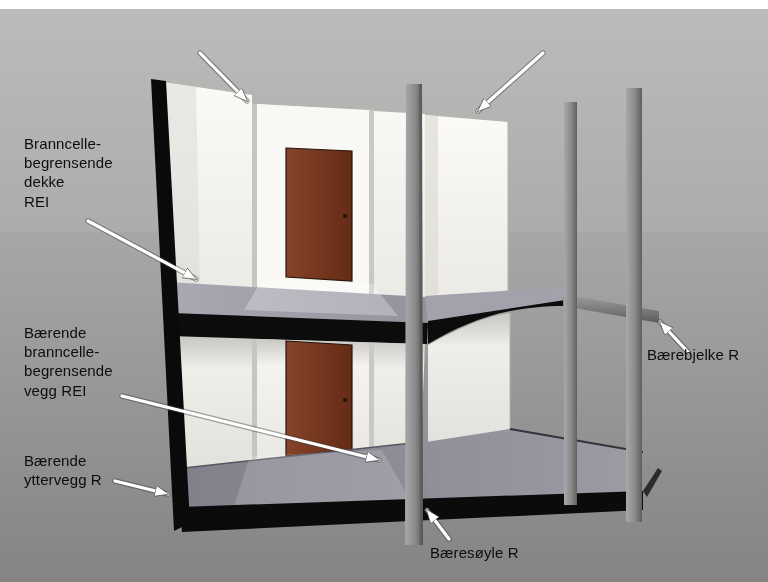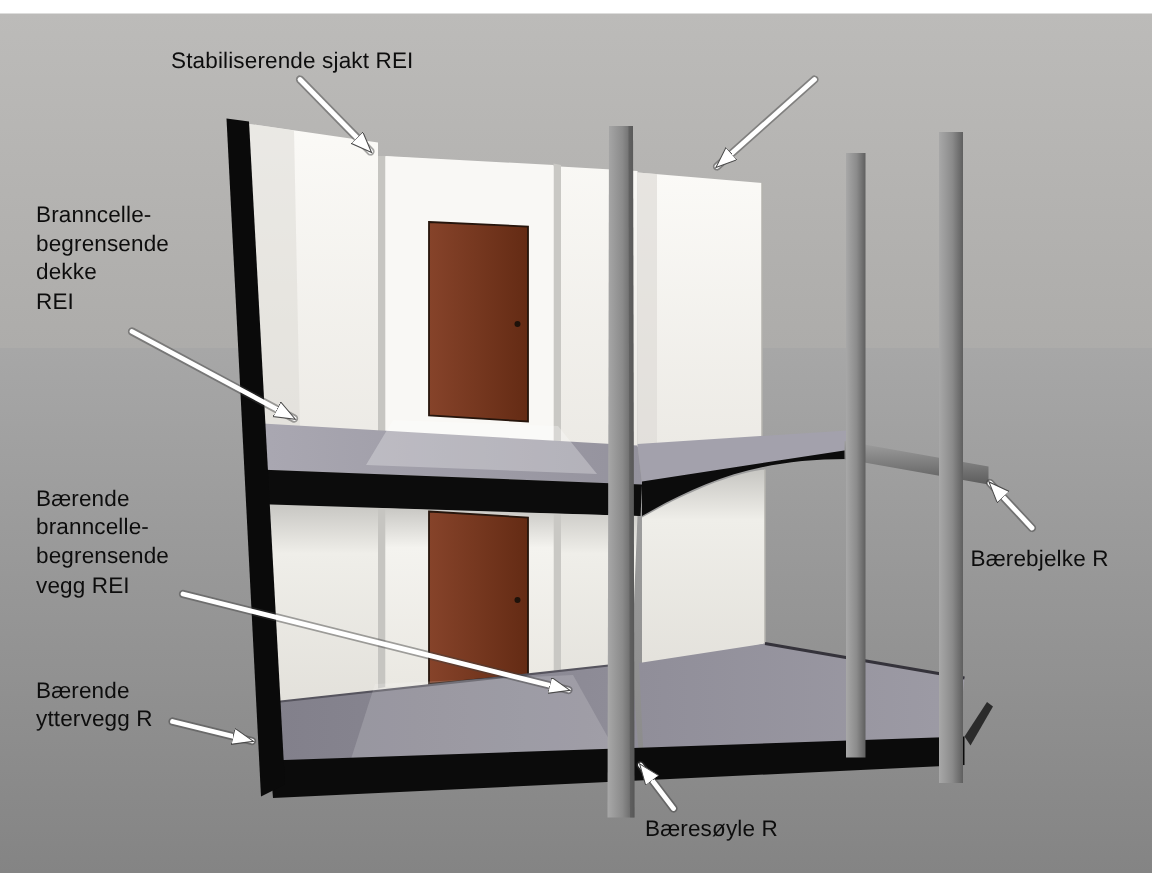--- a/index.html
+++ b/index.html
@@ -17,21 +17,21 @@
     line-height:1.28;
     color:#0d0d0d;
     white-space:pre-line;
     letter-spacing:.1px;
   }
   .lbl-stab{left:114px;top:31px;}
   .lbl-seks{left:483px;top:31px;}
   .lbl-dekke{left:24px;top:134px;}
   .lbl-vegg{left:24px;top:323px;}
   .lbl-ytter{left:24px;top:451px;}
-  .lbl-bjelke{left:647px;top:363px;}
+  .lbl-bjelke{left:647px;top:345px;}
   .lbl-soyle{left:430px;top:543px;text-align:center;}
 </style>
 </head>
 <body>
 
 <div class="figure">
 
   <svg width="768" height="582" viewBox="0 0 768 582">
     <defs>
       <linearGradient id="bgTop" x1="0" y1="0" x2="0" y2="1">
@@ -189,21 +189,20 @@
         <line x1="688" y1="352" x2="660" y2="322" stroke="#3f3f3f" stroke-opacity="0.45" stroke-width="5.5"></line>
         <line x1="688" y1="352" x2="660" y2="322" stroke="#ffffff" stroke-width="3.2" marker-end="url(#ah)"></line>
       </g>
       <g>
         <line x1="449" y1="539" x2="427" y2="510" stroke="#3f3f3f" stroke-opacity="0.45" stroke-width="5.5"></line>
         <line x1="449" y1="539" x2="427" y2="510" stroke="#ffffff" stroke-width="3.2" marker-end="url(#ah)"></line>
       </g>
     </g>
   </svg>
 
-  <div class="lbl lbl-stab">Stabiliserende sjakt REI</div>
   <div class="lbl lbl-dekke">Branncelle-
 begrensende
 dekke
 REI</div>
   <div class="lbl lbl-vegg">Bærende
 branncelle-
 begrensende
 vegg REI</div>
   <div class="lbl lbl-ytter">Bærende
 yttervegg R</div>

